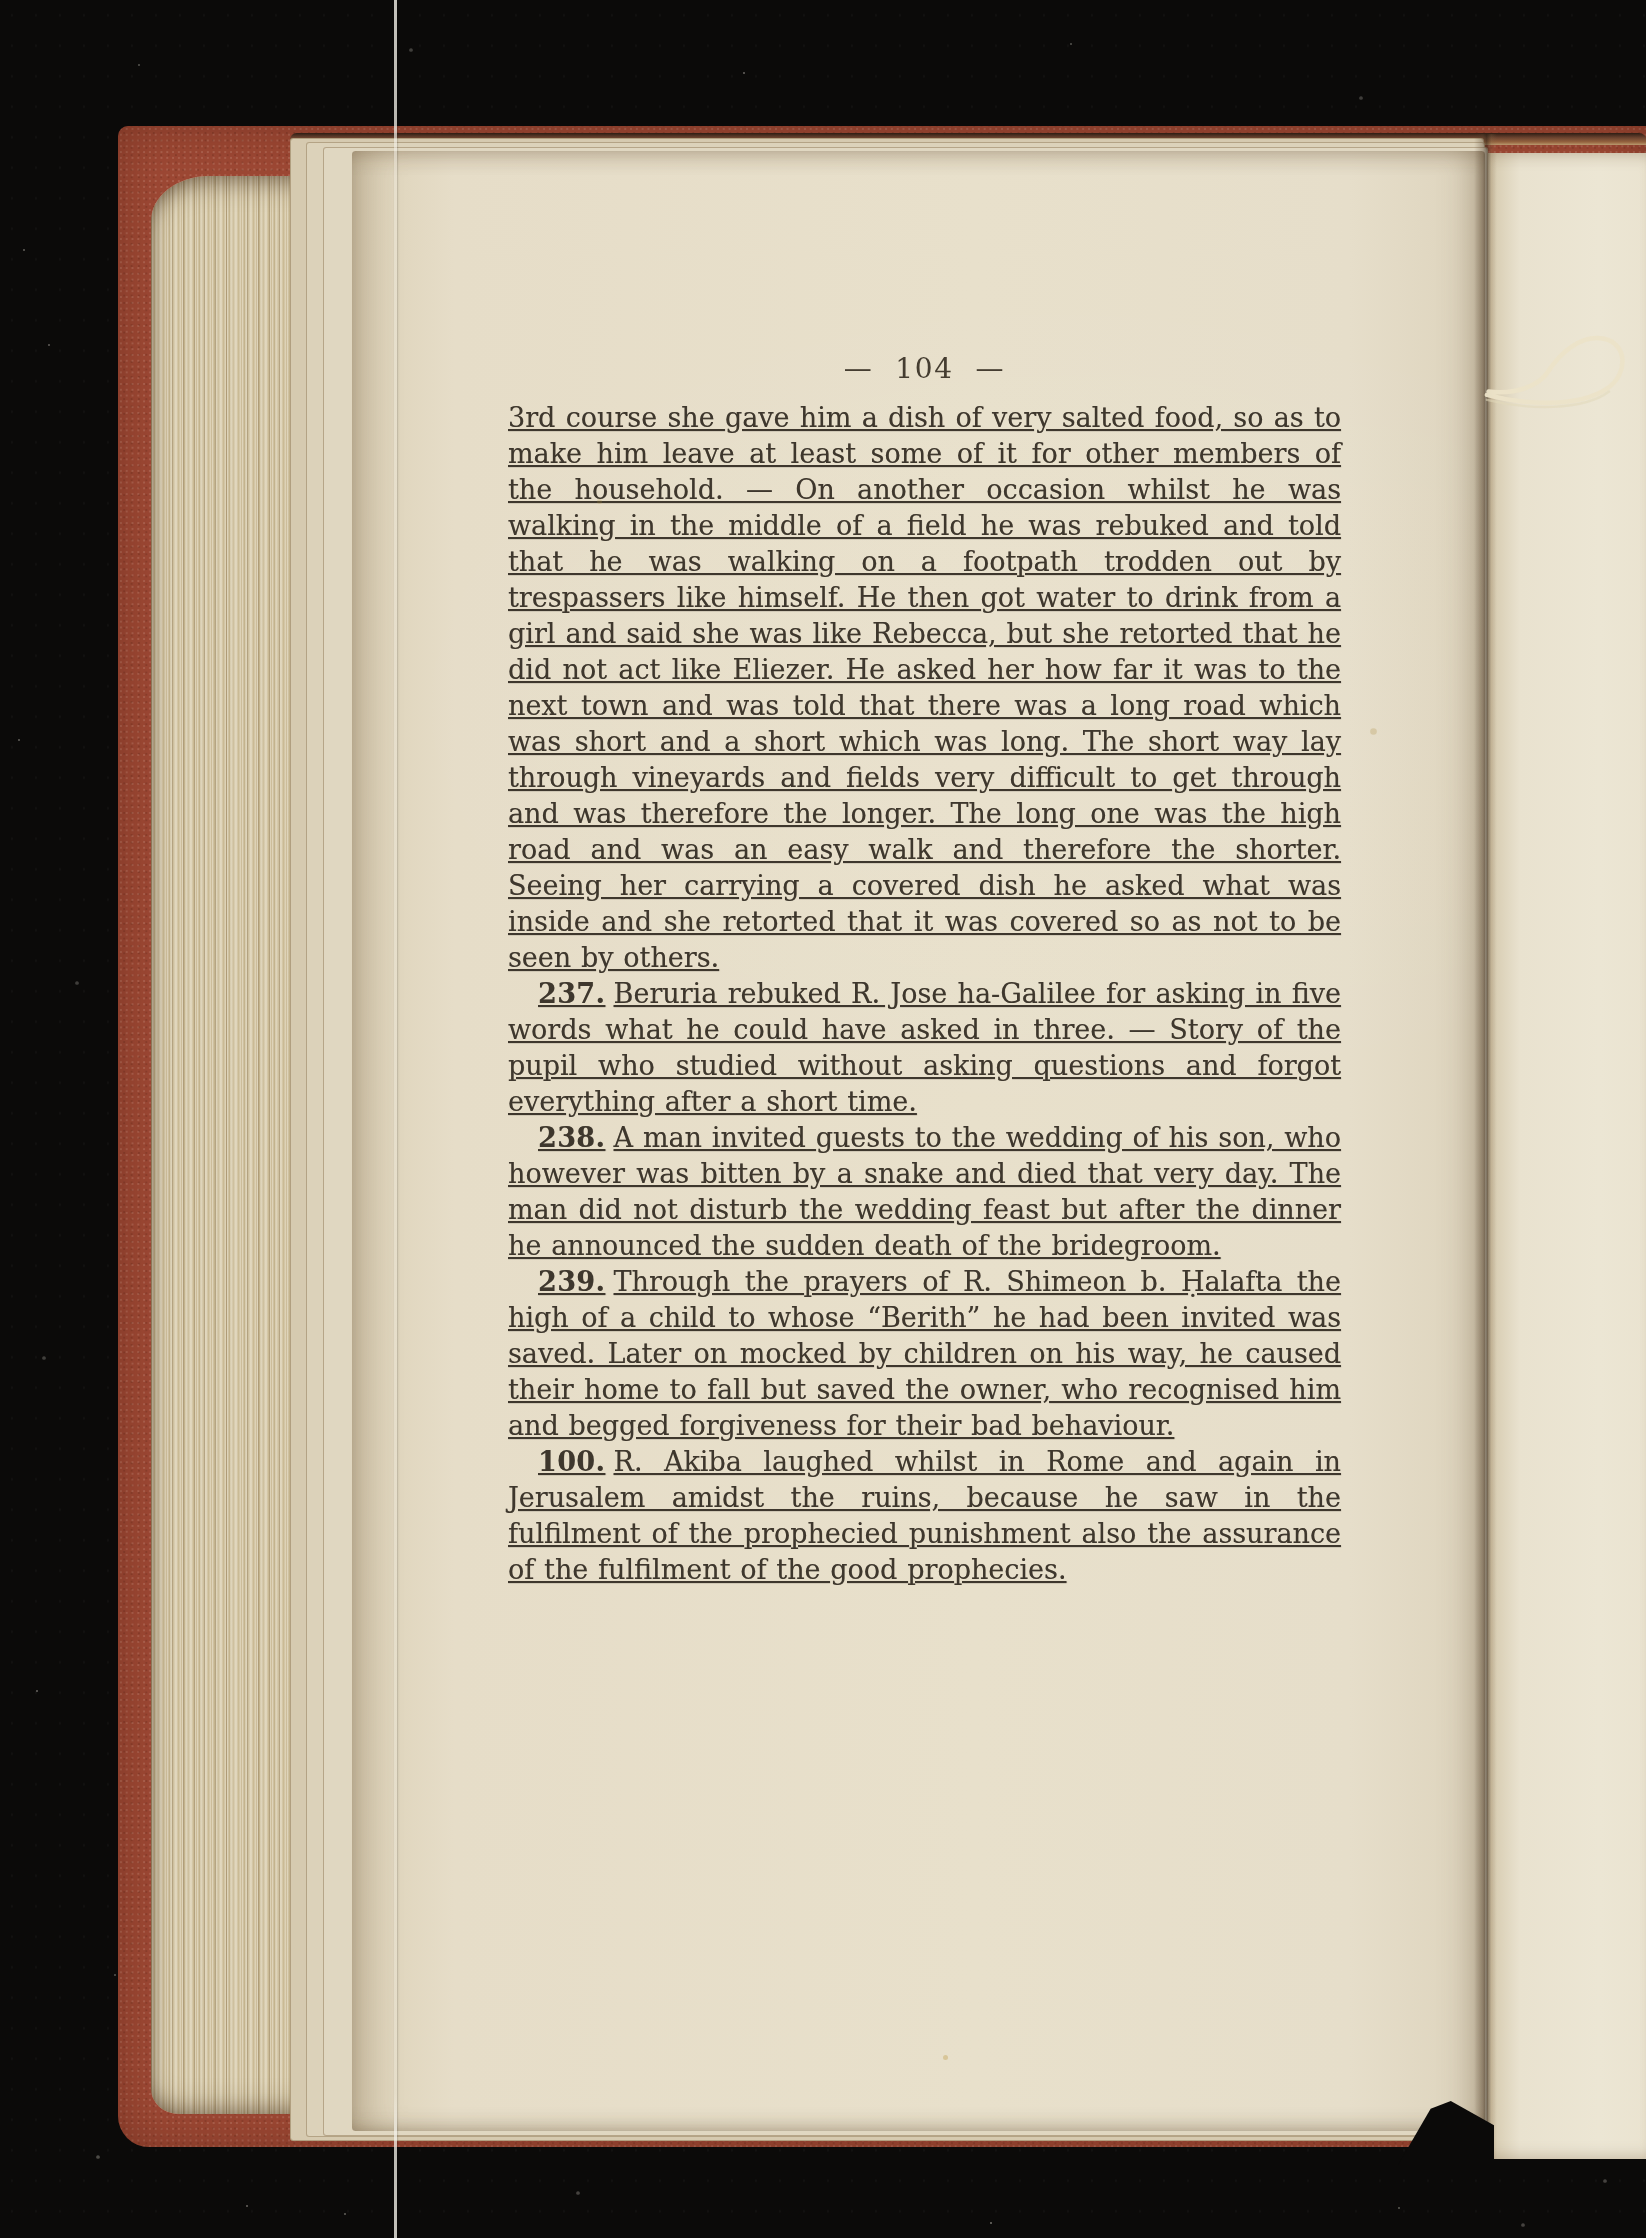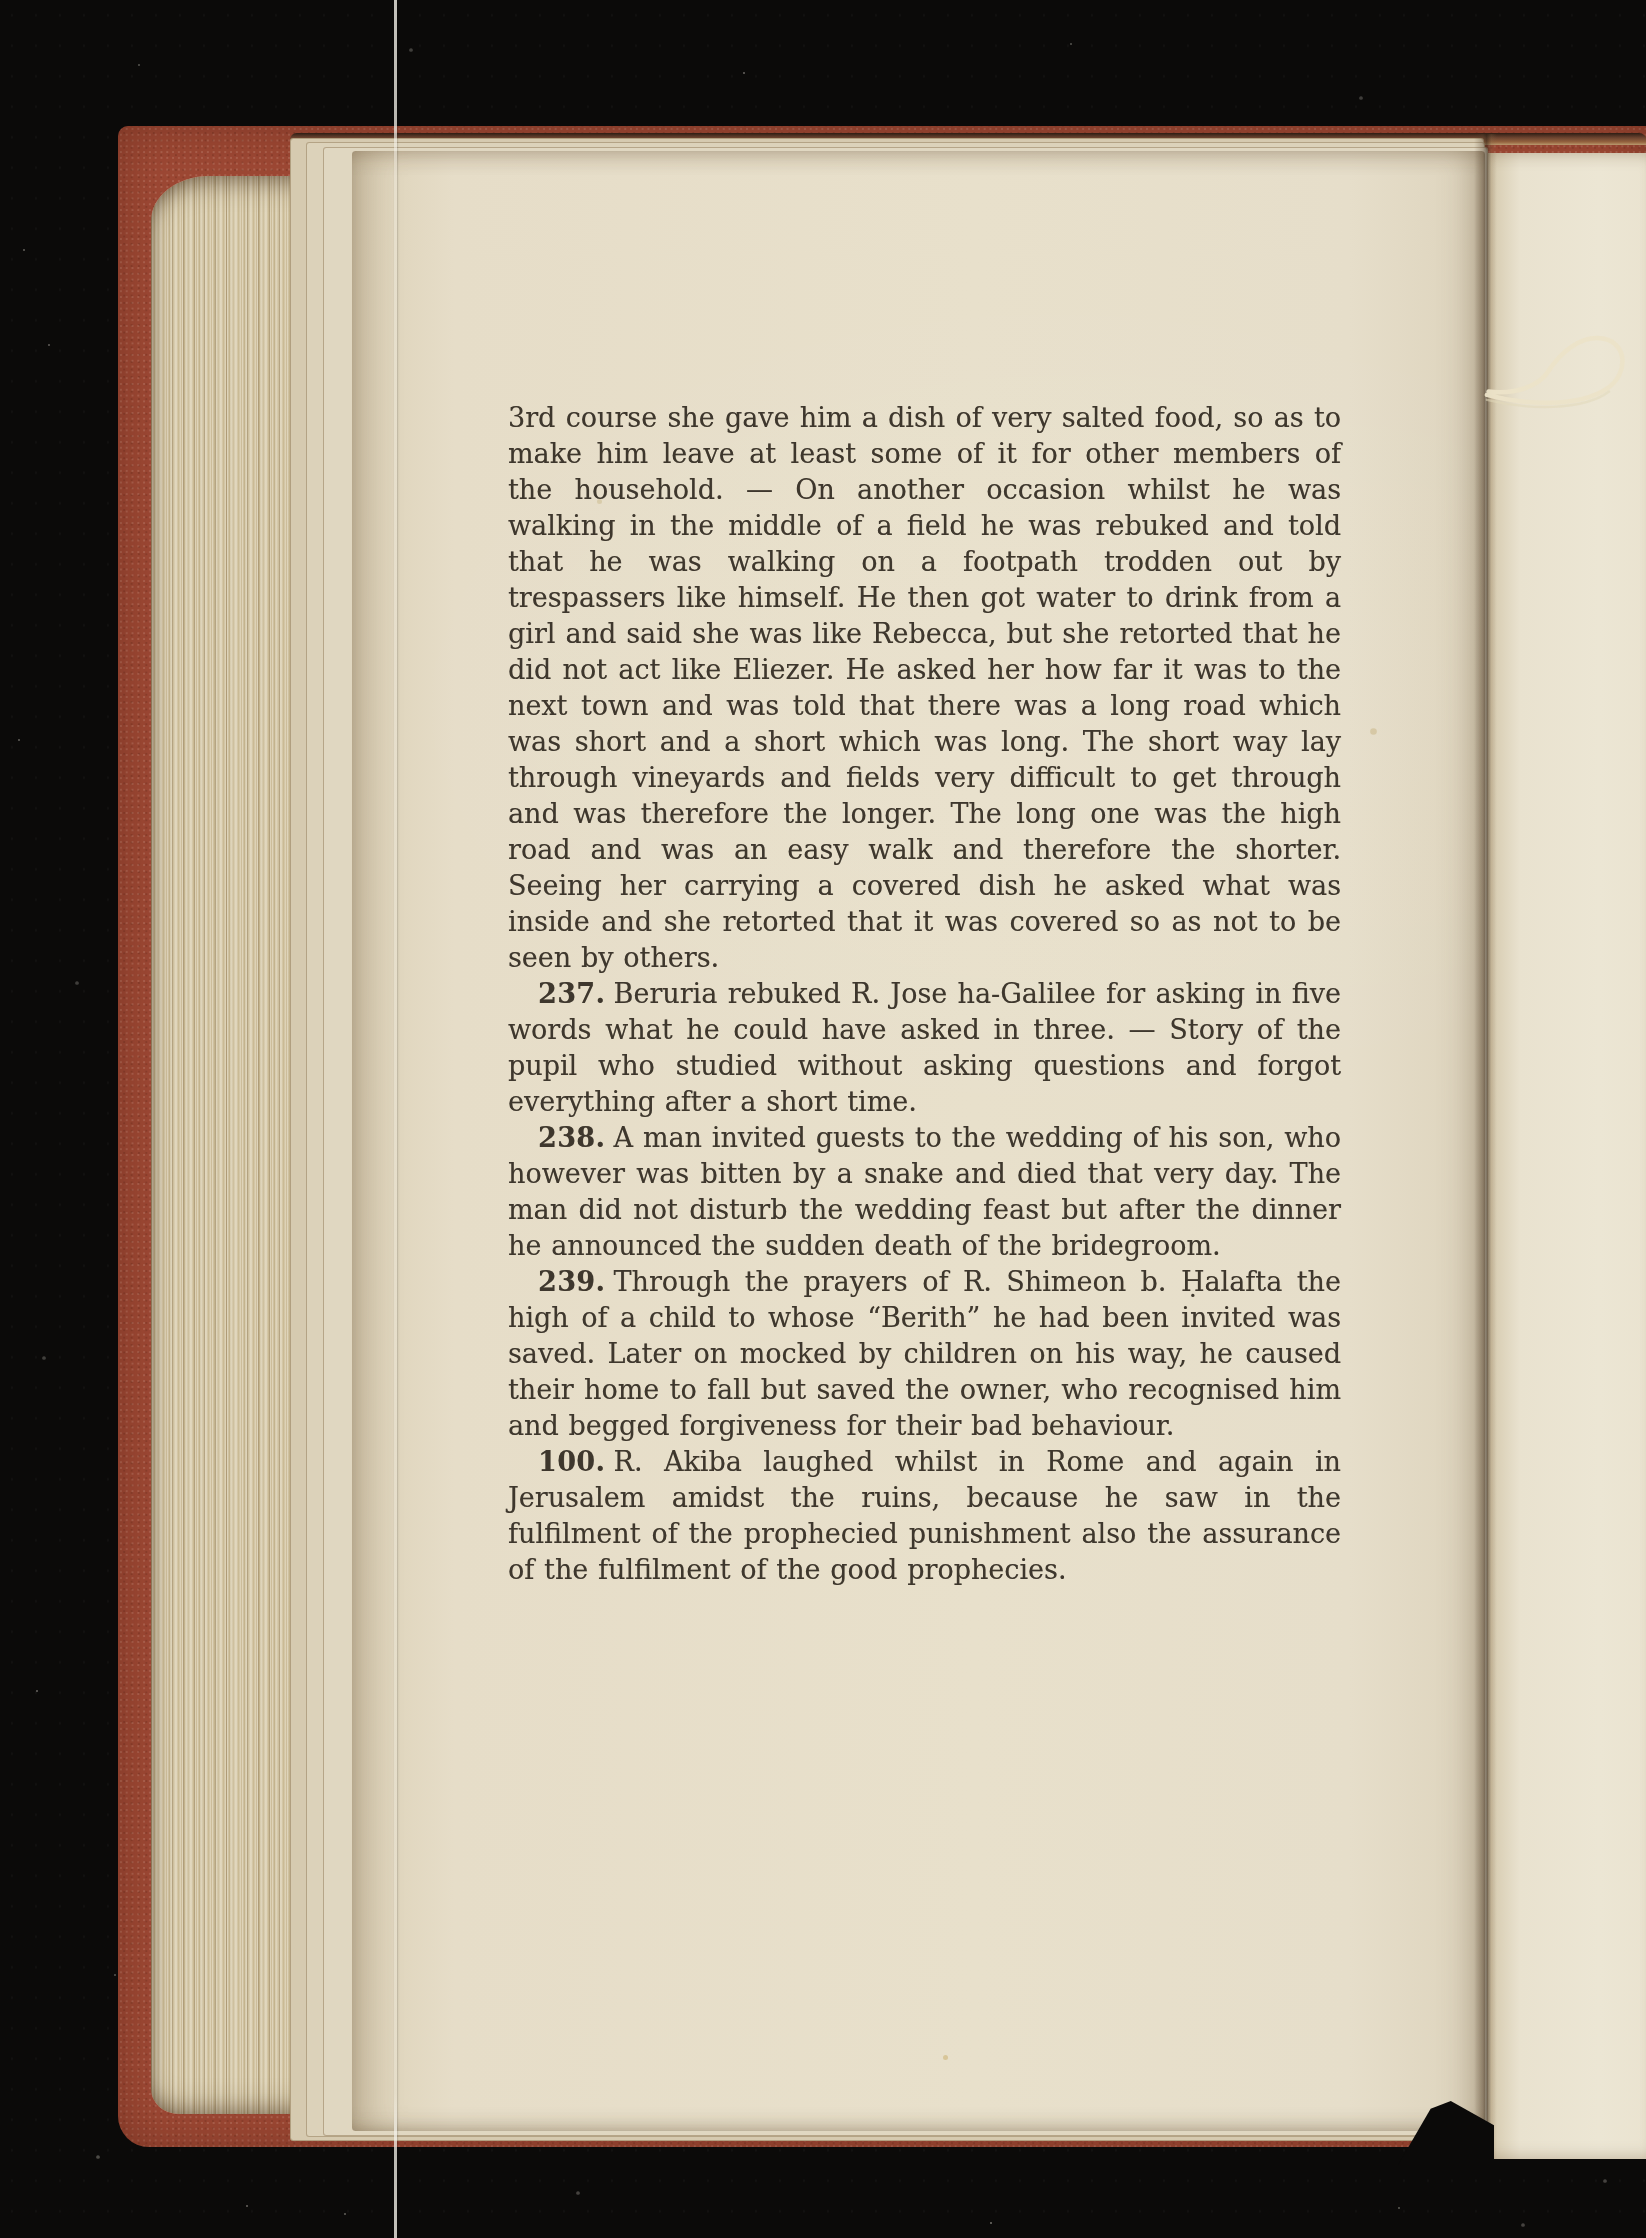--- a/index.html
+++ b/index.html
@@ -112,20 +112,21 @@
   .page-number{
     position:absolute;left:156px;top:201px;width:833px;
     text-align:center;font-size:28px;color:#453d31;
     word-spacing:11.5px;letter-spacing:1.6px;
   }
   .text-block{position:absolute;left:156px;top:249px;width:833px;}
   .text-block p{
     margin:0;font-size:27px;line-height:36px;color:#3e372d;
     text-align:justify;text-justify:inter-word;word-spacing:1.2px;
     text-shadow:0.2px 0.3px 0.5px rgba(62,54,43,.45);
+    text-decoration:underline;
   }
   .text-block p.indent{text-indent:30px;}
   .pnum{font-weight:bold;margin-right:8.2px;letter-spacing:0.4px;margin-top:21px;}
   
   .foxing{
     position:absolute;left:591px;top:1904px;width:5px;height:5px;border-radius:50%;
     background:rgba(185,150,60,.35);
     box-shadow:428px -1326px 0 0.8px rgba(170,140,60,.25), -346px -1556px 0 0 rgba(170,140,60,.22);
   }
 </style>
@@ -142,20 +143,21 @@
 
   <div class="top-edges"></div>
 
   <div class="leaf leaf1"></div>
   <div class="leaf leaf2"></div>
   <div class="leaf leaf3"></div>
 
   <div class="right-page"></div>
 
   <div class="left-page">
+    <div class="page-number">— 104 —</div>
 
     <div class="text-block">
       <p><span>3rd course she gave him a dish of very salted food, so as to make him leave at least some of it for other members of the household. — On another occasion whilst he was walking in the middle of a field he was rebuked and told that he was walking on a footpath trodden out by trespassers like himself. He then got water to drink from a girl and said she was like Rebecca, but she retorted that he did not act like Eliezer. He asked her how far it was to the next town and was told that there was a long road which was short and a short which was long. The short way lay through vineyards and fields very difficult to get through and was therefore the longer. The long one was the high road and was an easy walk and therefore the shorter. Seeing her carrying a covered dish he asked what was inside and she retorted that it was covered so as not to be seen by others.</span></p>
 
       <p class="indent"><span class="pnum">237.</span><span>Beruria rebuked R. Jose ha-Galilee for asking in five words what he could have asked in three. — Story of the pupil who studied without asking questions and forgot everything after a short time.</span></p>
 
       <p class="indent"><span class="pnum">238.</span><span>A man invited guests to the wedding of his son, who however was bitten by a snake and died that very day. The man did not disturb the wedding feast but after the dinner he announced the sudden death of the bridegroom.</span></p>
 
       <p class="indent"><span class="pnum">239.</span><span>Through the prayers of R. Shimeon b. Ḥalafta the high of a child to whose “Berith” he had been invited was saved. Later on mocked by children on his way, he caused their home to fall but saved the owner, who recognised him and begged forgiveness for their bad behaviour.</span></p>
 

